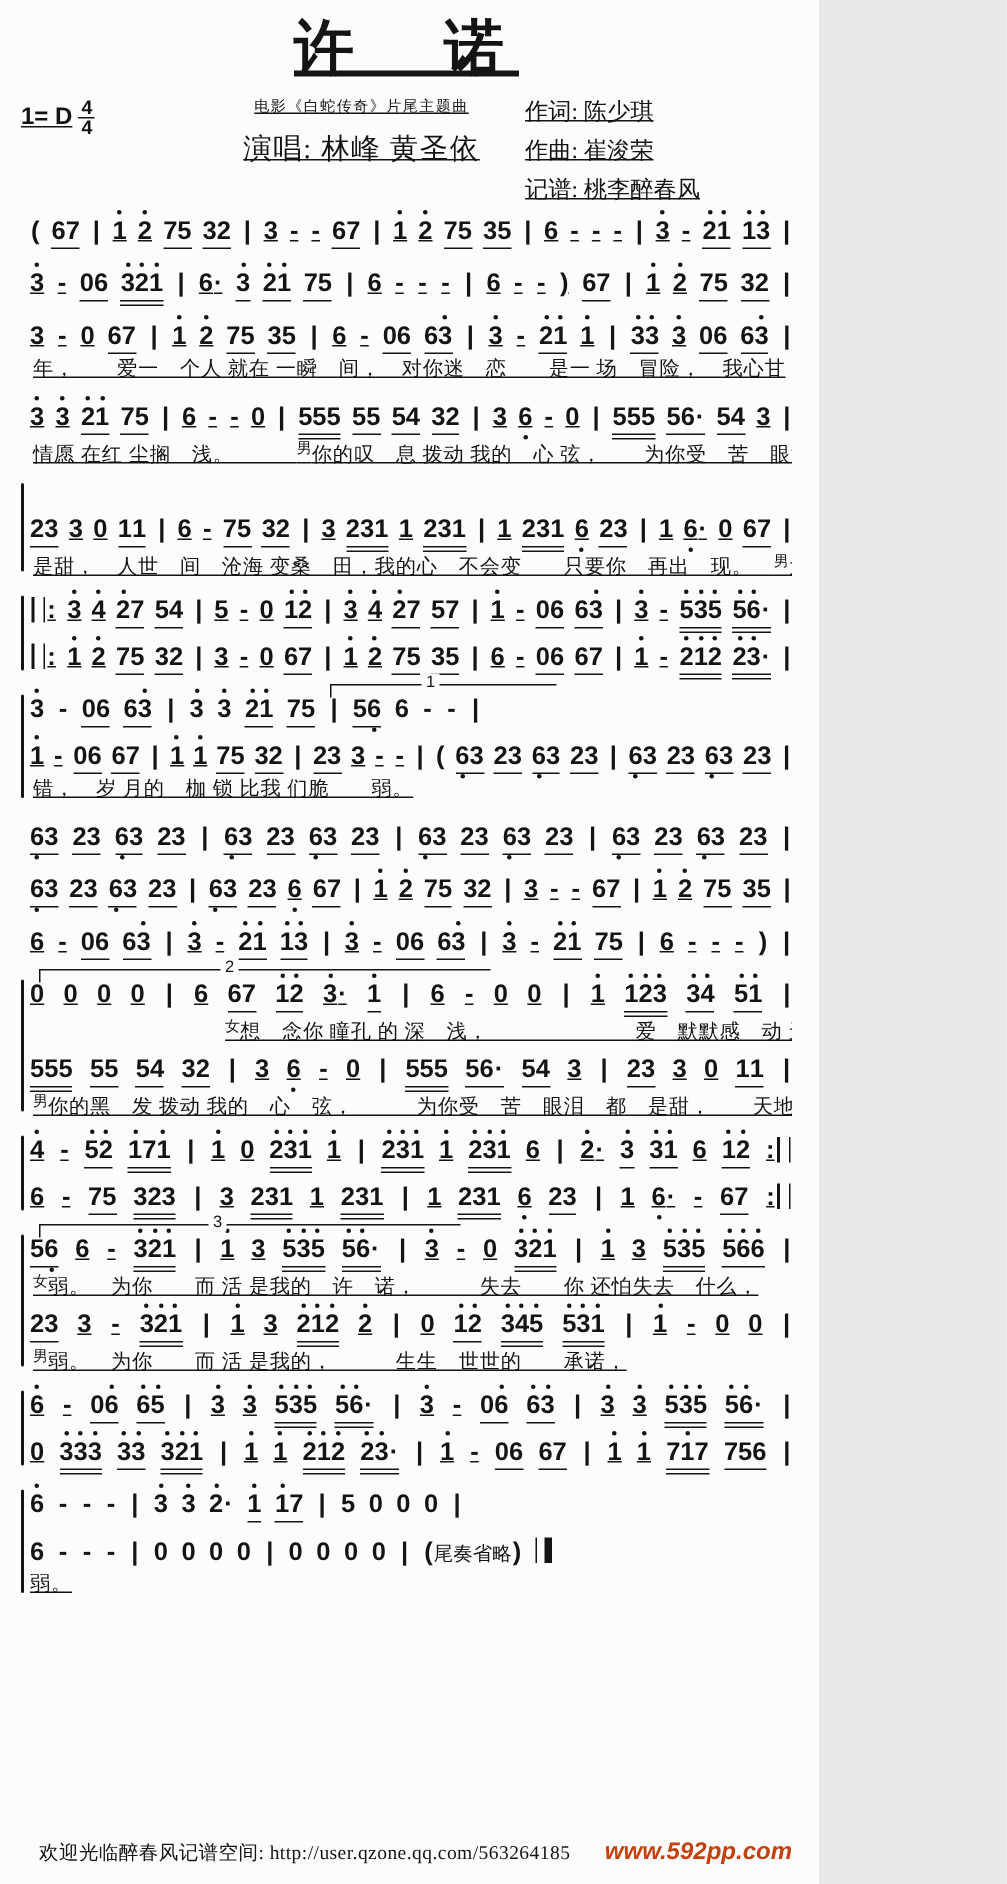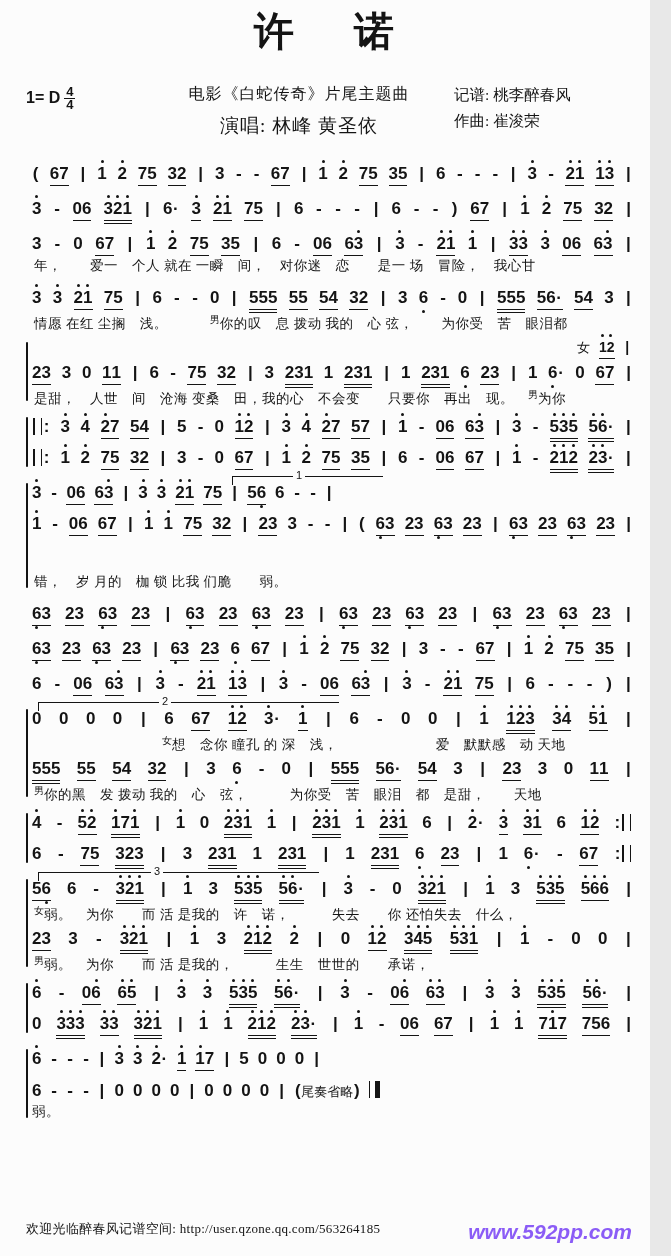--- a/index.html
+++ b/index.html
@@ -1,28 +1,28 @@
 <!DOCTYPE html>
 <html><head>
 <meta charset="utf-8">
 <style>
   html,body{margin:0;padding:0;background:#e8e8e8;}
-  .page{width:650px;height:1256px;background:#fcfcfc;color:#141414;position:relative;
-        box-sizing:border-box;padding:6px 18px 0 26px;overflow:hidden;
-        font-family:"Liberation Sans",sans-serif;}
+  .page{width:546px;height:1256px;background:#fcfcfc;color:#141414;position:relative;
+        box-sizing:border-box;padding:6px 18px 0 14px;overflow:hidden;
+        font-family:"Liberation Sans",sans-serif;text-decoration:underline;}
   
   .title{text-align:center;font-family:"Liberation Serif",serif;font-weight:700;
          font-size:40px;letter-spacing:10px;height:52px;line-height:52px;}
-  .meta{display:flex;align-items:flex-start;margin-top:20px;height:78px;}
+  .meta{display:flex;align-items:flex-start;margin-top:0;height:78px;}
   .meta-left{width:118px;font-weight:700;font-size:16px;padding-top:8px;white-space:nowrap;}
   .frac{display:inline-block;text-align:center;vertical-align:middle;font-size:13px;line-height:12px;font-weight:700;margin-left:4px;}
   .frac .t{display:block;border-bottom:1.3px solid #141414;padding:0 2px;}
   .frac .b{display:block;padding:0 2px;}
   .meta-center{flex:1;text-align:center;font-family:"Liberation Serif",serif;}
-  .subtitle{font-size:16px;letter-spacing:1px;padding-top:6px;}
+  .subtitle{font-size:10px;letter-spacing:1px;padding-top:6px;}
   .singer{font-size:19px;letter-spacing:1px;padding-top:8px;}
   .meta-right{width:178px;font-family:"Liberation Serif",serif;font-size:15.5px;line-height:26px;white-space:nowrap;padding-top:4px;}
   
   .system{position:relative;margin-bottom:4px;padding-left:6px;}
   .system.br::before{content:"";position:absolute;left:0;top:8px;bottom:4px;width:2px;background:#141414;border-radius:2px;}
   .notes{display:flex;align-items:flex-start;font-weight:700;font-size:17px;
          height:23px;padding-top:8px;position:relative;white-space:nowrap;}
   .notes.noflex{display:block;}
   .notes.small{font-size:14px;height:17px;padding-top:4px;}
   .ch{position:relative;display:inline-block;min-width:7px;text-align:center;line-height:19px;}
@@ -39,39 +39,40 @@
   .fbar::after{content:"";position:absolute;right:0;top:0;bottom:0;width:5px;background:#141414;}
   .cjk{font-size:13px;font-weight:400;font-family:"Liberation Serif",serif;letter-spacing:0;}
   .lyrics{font-family:"Liberation Serif",serif;font-size:13.5px;height:19px;line-height:18px;
           white-space:nowrap;letter-spacing:.5px;overflow:hidden;}
   .vm{font-size:10px;vertical-align:5px;letter-spacing:0;}
   .volta{position:absolute;top:1px;height:8px;border-top:1.5px solid #141414;border-left:1.5px solid #141414;}
   .volta span{position:absolute;left:40%;top:-8px;background:#fcfcfc;padding:0 3px;font:400 11px "Liberation Sans",sans-serif;}
   
   .footer{position:absolute;left:26px;right:18px;bottom:12px;display:flex;justify-content:space-between;align-items:flex-start;}
   .footer-note{font-family:"Liberation Serif",serif;font-size:13px;letter-spacing:.3px;}
-  .footer-site{font-family:"Liberation Sans",sans-serif;font-weight:700;font-style:italic;font-size:21px;color:#8b5cf6;}
+  .footer-site{font-family:"Liberation Sans",sans-serif;font-weight:700;font-style:italic;font-size:16px;color:#c2410c;}
 </style>
 </head>
 <body>
 
 <div class="page">
   <div class="title">许　诺</div>
 
   <div class="meta">
     <div class="meta-left">
       <span>1= D</span><span class="frac"><span class="t">4</span><span class="b">4</span></span>
     </div>
     <div class="meta-center">
       <div class="subtitle">电影《白蛇传奇》片尾主题曲</div>
       <div class="singer">演唱: 林峰 黄圣依</div>
     </div>
     <div class="meta-right">
+      <div>作词: 陈少琪</div>
+      <div>作曲: 崔浚荣</div>
       <div>记谱: 桃李醉春风</div>
-      <div>作曲: 崔浚荣</div>
     </div>
   </div>
 
   <div>
       <div class="system">
         <div class="notes">
           <span class="ch">(</span>
           <span class="sp"></span>
           <span class="grp u1"><span class="ch">6</span><span class="ch">7</span></span>
           <span class="sp"></span>
@@ -508,21 +509,21 @@
           <span class="grp u1"><span class="ch db">6</span><span class="ch">3</span></span>
           <span class="sp"></span>
           <span class="grp u1"><span class="ch">2</span><span class="ch">3</span></span>
           <span class="sp"></span>
           <span class="grp u1"><span class="ch db">6</span><span class="ch">3</span></span>
           <span class="sp"></span>
           <span class="grp u1"><span class="ch">2</span><span class="ch">3</span></span>
           <span class="sp"></span>
           <span class="ch">|</span>
         </div>
-        <div class="lyrics" style="padding-left: 2px; margin-top: 36px;">错，　岁 月的　枷 锁 比我 们脆　　弱。</div>
+        <div class="lyrics" style="padding-left: 2px;">错，　岁 月的　枷 锁 比我 们脆　　弱。</div>
       </div>
       <div class="system">
         <div class="notes">
           <span class="grp u1"><span class="ch db">6</span><span class="ch">3</span></span>
           <span class="sp"></span>
           <span class="grp u1"><span class="ch">2</span><span class="ch">3</span></span>
           <span class="sp"></span>
           <span class="grp u1"><span class="ch db">6</span><span class="ch">3</span></span>
           <span class="sp"></span>
           <span class="grp u1"><span class="ch">2</span><span class="ch">3</span></span>

